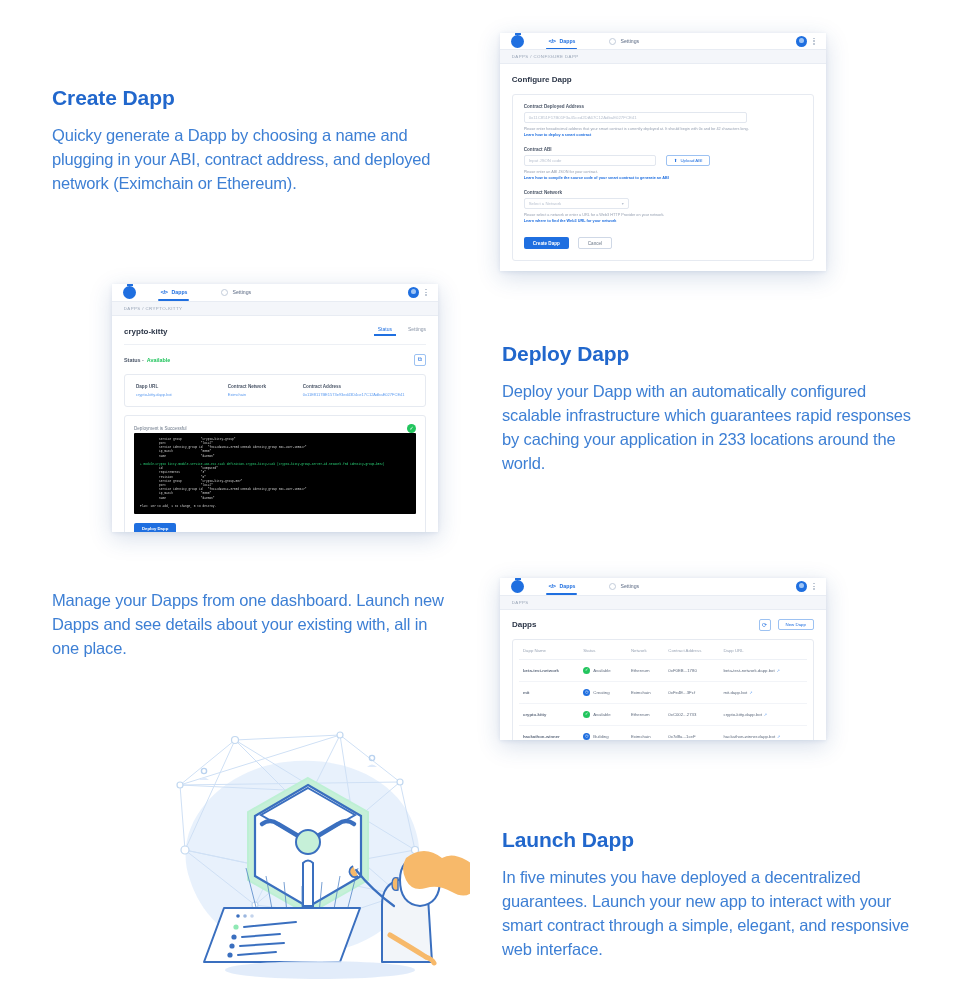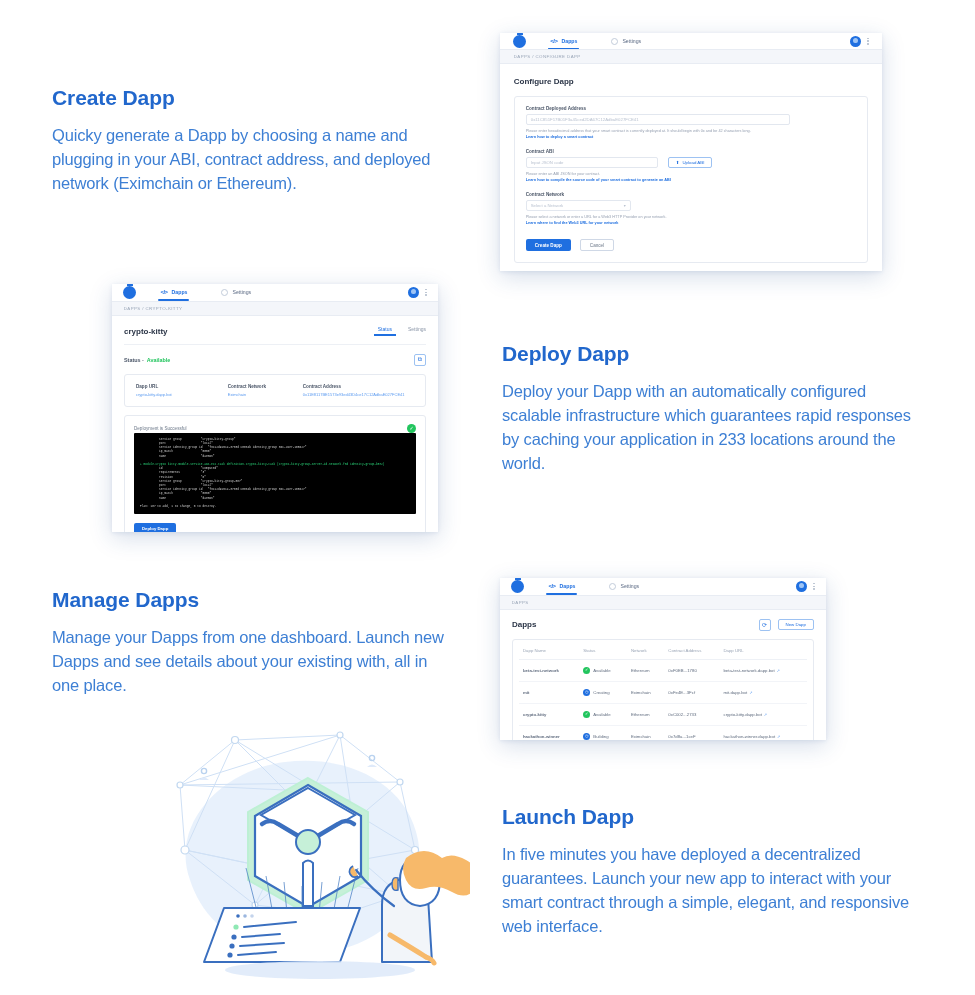--- a/index.html
+++ b/index.html
@@ -153,21 +153,21 @@
 </head>
 <body>
 
 <div class="page">
 
   <div class="textblock" style="left:52px; top:86px; width:400px;">
     <div class="tb-title">Create Dapp</div>
     <div class="tb-body">Quicky generate a Dapp by choosing a name and plugging in your ABI, contract address, and deployed network (Eximchain or Ethereum).</div>
   </div>
 
-  <div class="mock" style="left:500px; top:33px; width:382px; height:238px;">
+  <div class="mock" style="left:500px; top:33px; width:326px; height:238px;">
 
     <div class="mock-nav">
       <div class="logo"></div>
       <div class="navitem active" style="margin-left:22px;">
         <span class="ico-code">&lt;/&gt;</span>
         <span>Dapps</span>
       </div>
       <div class="navitem" style="margin-left:30px;">
         <span class="ico-gear"></span>
         <span>Settings</span>
@@ -292,21 +292,20 @@
       </div>
     </div>
   </div>
 
   <div class="textblock" style="left:502px; top:342px; width:410px;">
     <div class="tb-title">Deploy Dapp</div>
     <div class="tb-body">Deploy your Dapp with an automatically configured scalable infrastructure which guarantees rapid responses by caching your application in 233 locations around the world.</div>
   </div>
 
   <div class="textblock" style="left:52px; top:588px; width:400px;">
-    <div class="tb-title">Manage Dapps</div>
     <div class="tb-body">Manage your Dapps from one dashboard. Launch new Dapps and see details about your existing with, all in one place.</div>
   </div>
 
   <div class="mock" style="left:500px; top:578px; width:326px; height:162px;">
 
     <div class="mock-nav" style="height:11%;">
       <div class="logo"></div>
       <div class="navitem active" style="margin-left:22px;">
         <span class="ico-code">&lt;/&gt;</span>
         <span>Dapps</span>
@@ -478,18 +477,18 @@
         <path d="M244 176 q-22 -16 -38 -36" stroke="#3a6fbf" stroke-width="2.2" fill="none" stroke-linecap="round"></path>
         <path d="M203 136 q-5 3 -3 8 q3 5 8 2" fill="#f7b96a" stroke="#3a6fbf" stroke-width="1.6"></path>
         <path d="M240 205 q20 12 36 22" stroke="#f7b96a" stroke-width="5" fill="none" stroke-linecap="round"></path>
         <path d="M276 227 q6 2 8 6" stroke="#f7b96a" stroke-width="5" fill="none" stroke-linecap="round"></path>
       </g>
 
       <ellipse cx="170" cy="240" rx="95" ry="9" fill="#dfeafa" opacity="0.9"></ellipse>
     </svg>
   </div>
 
-  <div class="textblock" style="left:502px; top:805px; width:412px;">
+  <div class="textblock" style="left:502px; top:828px; width:412px;">
     <div class="tb-title">Launch Dapp</div>
     <div class="tb-body">In five minutes you have deployed a decentralized guarantees. Launch your new app to interact with your smart contract through a simple, elegant, and responsive web interface.</div>
   </div>
 
 </div>
 
 </body></html>

